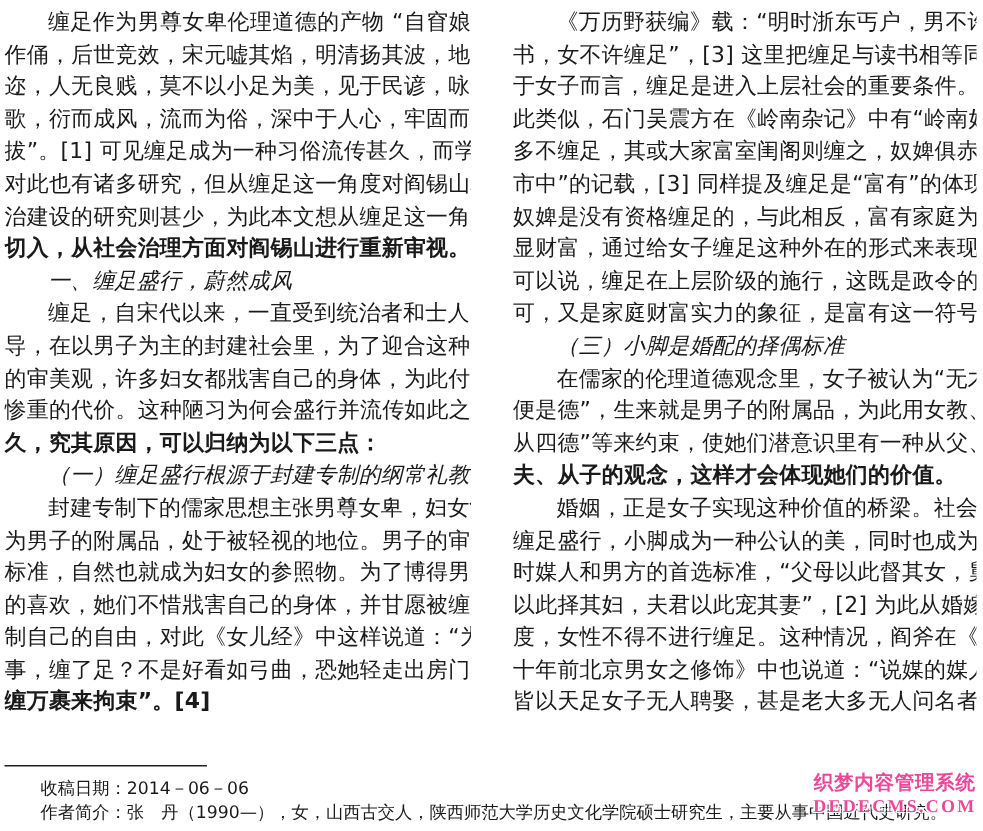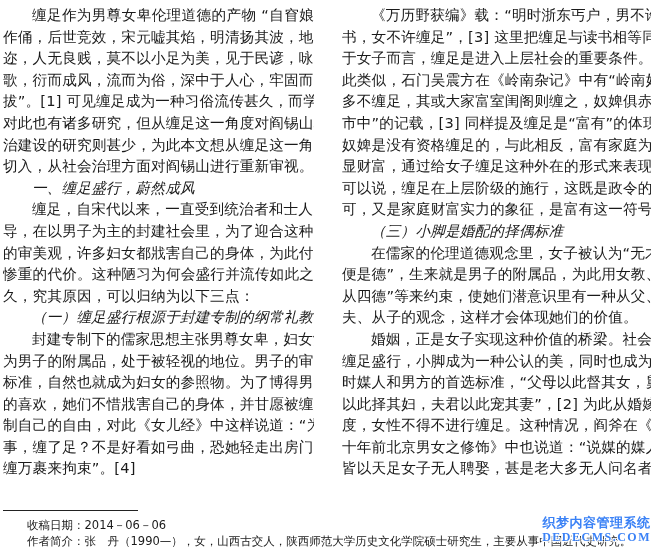--- a/index.html
+++ b/index.html
@@ -10,35 +10,35 @@
   .col { position: absolute; top: 4px; }
   .col-left { left: 3px; width: 311px; }
   .col-right { left: 342px; width: 309px; }
   .line {
     height: 21.6px; line-height: 21.6px; font-size: 14.6px;
     white-space: nowrap; overflow: hidden;
     text-align: justify; text-align-last: justify;
     letter-spacing: 0.2px;
   }
   .line.indent { padding-left: 29px; }
-  .line.last { text-align-last: left; }
+  .line.last { text-align-last: left; font-weight: bold; }
   .line.heading { text-align-last: left; padding-left: 29px; font-style: italic; }
   .rule {
     position: absolute; left: 3px; top: 510px; width: 135px;
     border-top: 1px solid #222;
   }
   .footnote {
     position: absolute; left: 27px; font-size: 11.5px; line-height: 16px;
     color: #1a1a1a; white-space: nowrap;
   }
   .fn1 { top: 517px; }
   .fn2 { top: 533px; }
   .watermark {
     position: absolute; right: 4px; top: 515px; text-align: center;
-    font-weight: bold; color: #3b82f6;
+    font-weight: bold; color: #ec4899;
     text-shadow: -1px -1px 0 #fff, 1px -1px 0 #fff, -1px 1px 0 #fff, 1px 1px 0 #fff;
   }
   .wm1 { font-size: 13px; line-height: 15px; letter-spacing: 0.5px; }
   .wm2 { font-size: 12px; line-height: 14px; letter-spacing: 1.5px; font-family: Liberation Serif, serif; }
 </style>
 </head>
 <body>
 
 <div class="col col-left">
   <div class="line indent">缠足作为男尊女卑伦理道德的产物 “自窅娘</div>

